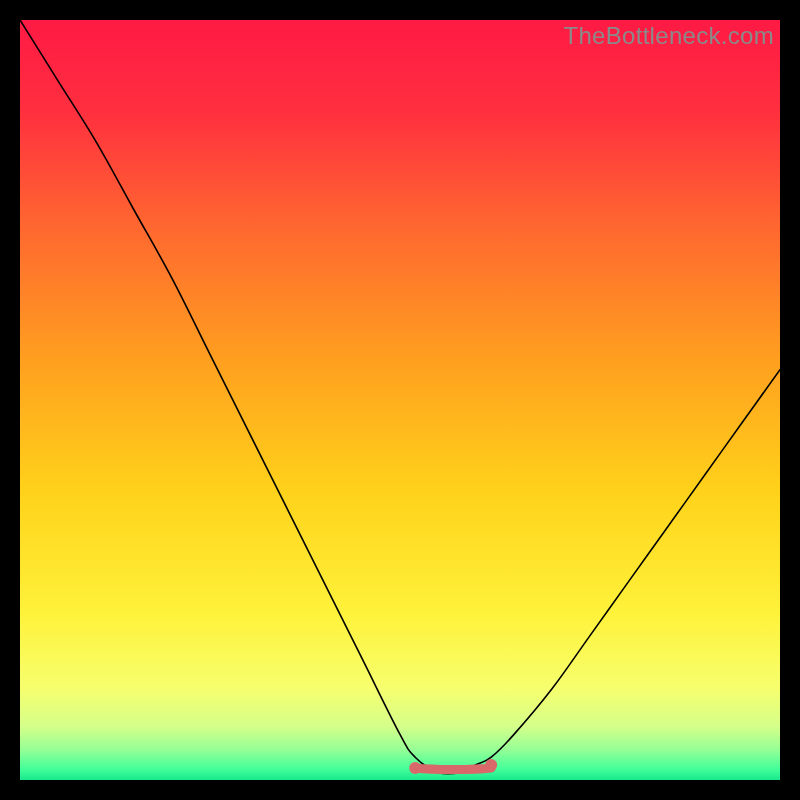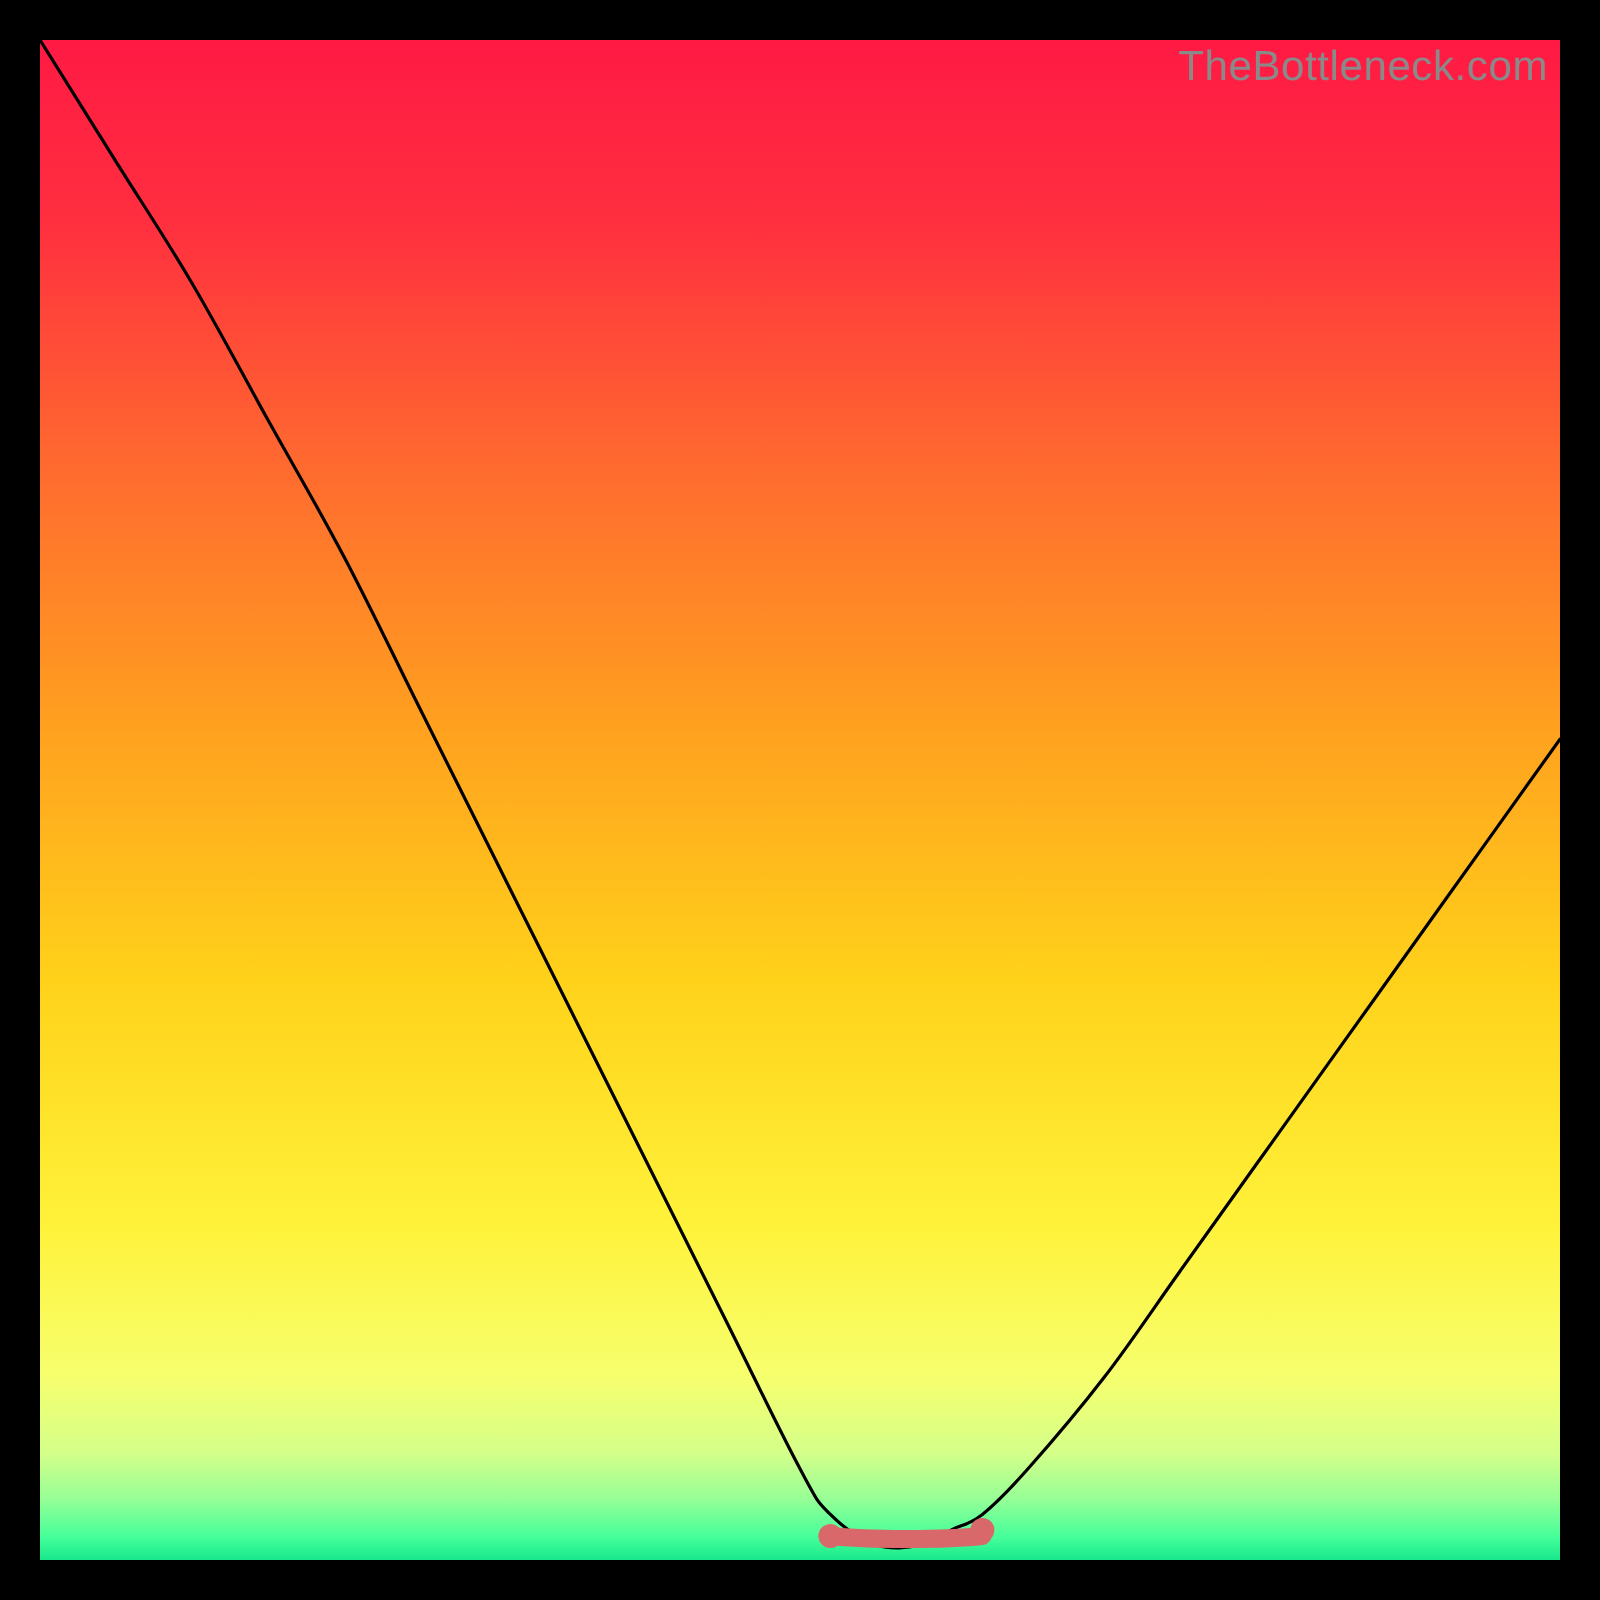--- a/index.html
+++ b/index.html
@@ -30,21 +30,21 @@
     left: 0;
     top: 0;
     width: 760px;
     height: 760px;
   }
   .watermark {
     position: absolute;
     top: 2px;
     right: 6px;
     font-family: Arial, Helvetica, sans-serif;
-    font-size: 21px;
+    font-size: 24px;
     color: #8a8a8a;
     letter-spacing: 0.3px;
     font-weight: 400;
   }
   svg.curve {
     position: absolute;
     left: 0;
     top: 0;
   }
 </style>

